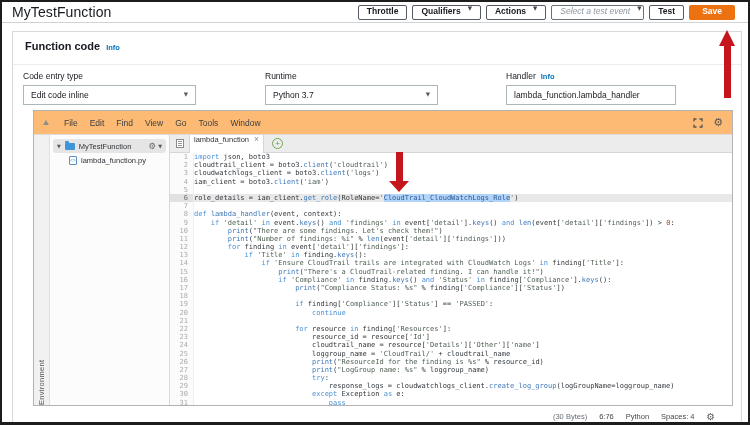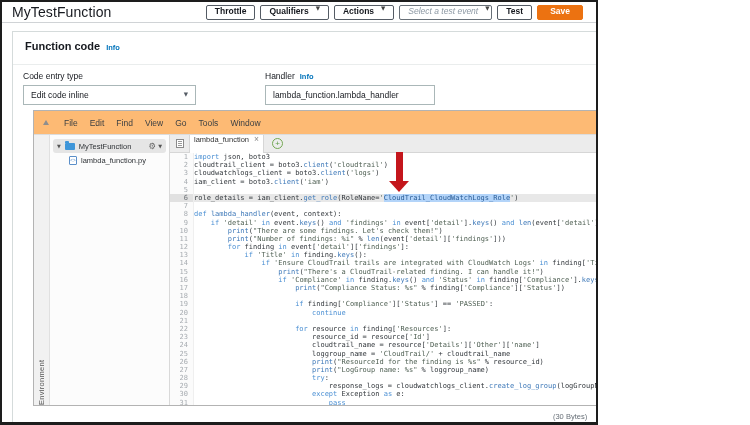--- a/index.html
+++ b/index.html
@@ -1,18 +1,18 @@
 <!DOCTYPE html>
 <html><head>
 <meta charset="utf-8">
 <style>
   *{box-sizing:border-box;margin:0;padding:0}
   html,body{background:#fff}
   body{font-family:"Liberation Sans",sans-serif;color:#16191f}
-  .screen{position:relative;width:598px;height:425px;background:#fff;
+  .screen{position:relative;width:750px;height:425px;background:#fff;
     border:2px solid #1d1d1d;border-bottom-width:3px;overflow:hidden}
 
   
   .header{position:absolute;top:0;left:0;right:0;height:21px;border-bottom:1px solid #d0d3d6;
     display:flex;align-items:center;padding:0 13px 0 10px;background:#fff}
   .page-title{font-size:14px;color:#16191f;letter-spacing:.1px}
   .toolbar{margin-left:auto;display:flex;gap:5px;align-items:center}
   .btn{height:15px;display:flex;gap:7px;border:1px solid #545b64;border-radius:2px;
     background:#fff;font-size:8.5px;font-weight:bold;color:#16191f;padding:0 8px;cursor:pointer;white-space:nowrap}
   .caret{font-family:"DejaVu Sans",sans-serif;font-size:5.5px;color:#444;line-height:1}
@@ -128,20 +128,27 @@
       <span>Function code</span>
       <span class="info-link">Info</span>
     </div>
     <div class="card-divider"></div>
 
     <div class="fields">
       <div class="field">
         <div class="flabel">Code entry type</div>
         <div class="control">
           <span>Edit code inline</span>
+          <span class="caret">▼</span>
+        </div>
+      </div>
+      <div class="field f2">
+        <div class="flabel">Runtime</div>
+        <div class="control">
+          <span>Python 3.7</span>
           <span class="caret">▼</span>
         </div>
       </div>
       <div class="field f3">
         <div class="flabel">
           <span>Handler</span>
           <span class="info-link">Info</span>
         </div>
         <input class="control" type="text" value="lambda_function.lambda_handler" style="">
       </div>

